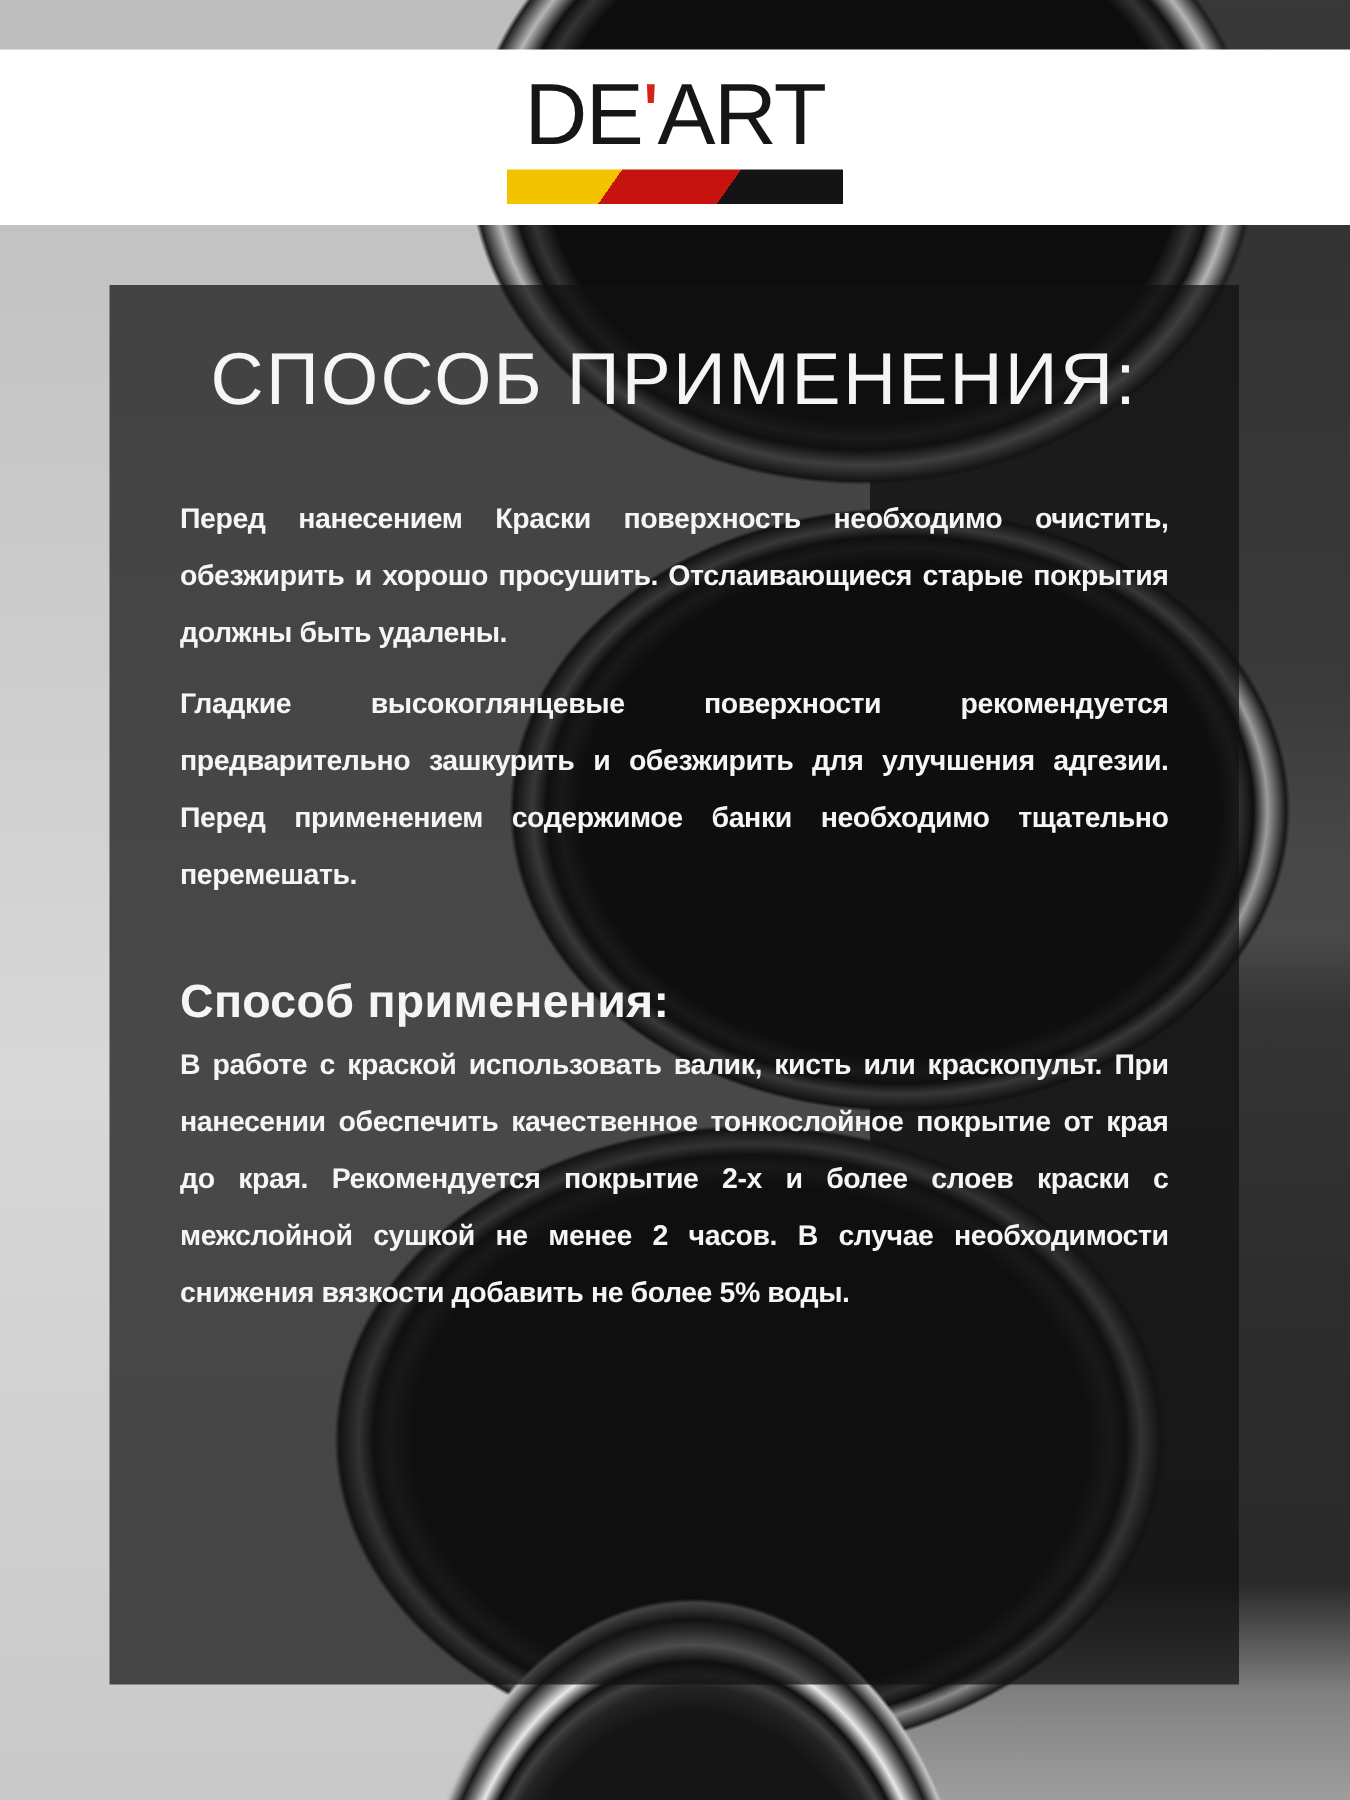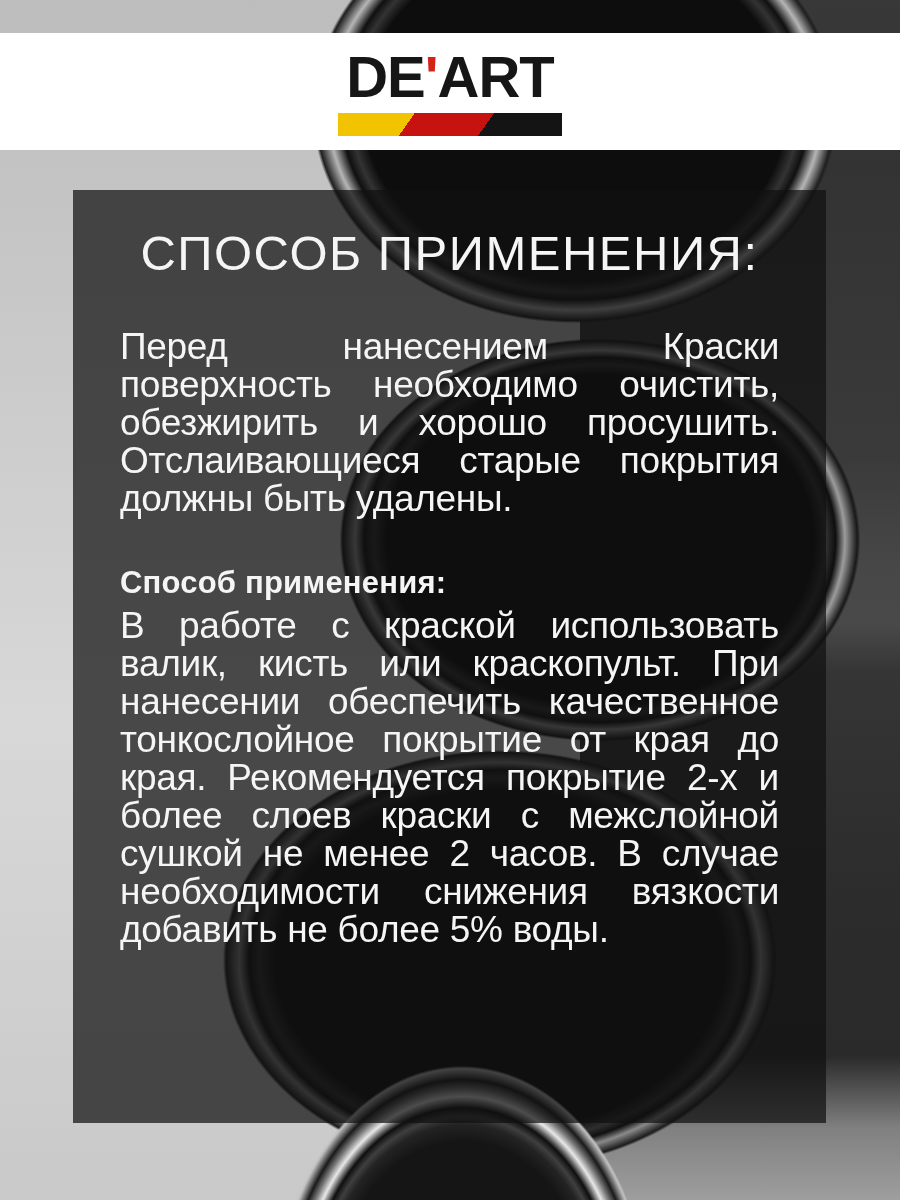--- a/index.html
+++ b/index.html
@@ -38,21 +38,21 @@
     background-position:0 0,0 0,0 0,0 0,right top,0 0;
   }
   
   .band{
     position:absolute;left:0;top:33px;width:100%;height:117px;z-index:2;
     background:var(--band-white,#ffffff);
     display:flex;align-items:center;justify-content:center;
   }
   .logo{display:flex;flex-direction:column;align-items:center;}
   .logo-text{
-    font-weight:700;font-size:58px;line-height:58px;letter-spacing:-1px;
+    font-weight:400;font-size:58px;line-height:58px;letter-spacing:-1px;
     color:var(--logo-black,#161616);
   }
   .logo-text .apos{color:var(--logo-red,#d42317);}
   .flag{
     width:224px;height:23px;margin-top:7px;
     background:linear-gradient(125deg,
       var(--flag-yellow,#f2c400) 0 32%,
       var(--flag-red,#c61310) 32% 65%,
       var(--flag-black,#141414) 65% 100%);
   }
@@ -65,21 +65,21 @@
   }
   .panel h1{
     margin:0 0 46px 0;text-align:center;
     font-size:49px;line-height:58px;font-weight:400;letter-spacing:1.5px;
   }
   .panel h2{
     margin:0 0 6px 0;font-size:31px;line-height:37px;font-weight:700;letter-spacing:0.2px;
   }
   .panel h2.second{margin-top:46px;}
   .panel p{
-    margin:0 0 9px 0;font-size:37px;line-height:38px;font-weight:400;
+    margin:0 0 9px 0;font-size:19px;line-height:38px;font-weight:700;
     letter-spacing:-0.3px;text-align:justify;
   }
 </style>
 </head>
 <body>
 
 <div class="frame">
 
   <div class="photo"></div>
 
@@ -87,18 +87,19 @@
     <div class="logo">
       <div class="logo-text"><span>DE</span><span class="apos">'</span><span>ART</span></div>
       <div class="flag"></div>
     </div>
   </header>
 
   <section class="panel">
     <h1>СПОСОБ ПРИМЕНЕНИЯ:</h1>
 
     <p>Перед нанесением Краски поверхность необходимо очистить, обезжирить и хорошо просушить. Отслаивающиеся старые покрытия должны быть удалены.</p>
+    <p>Гладкие высокоглянцевые поверхности рекомендуется предварительно зашкурить и обезжирить для улучшения адгезии.  Перед применением содержимое банки необходимо тщательно перемешать.</p>
 
     <h2 class="second">Способ применения:</h2>
     <p>В работе с краской использовать валик, кисть или краскопульт. При нанесении обеспечить качественное тонкослойное покрытие от края до края. Рекомендуется покрытие 2-х и более слоев краски с межслойной сушкой не менее 2 часов. В случае необходимости снижения вязкости добавить не более 5% воды.</p>
   </section>
 
 </div>
 
 </body></html>

